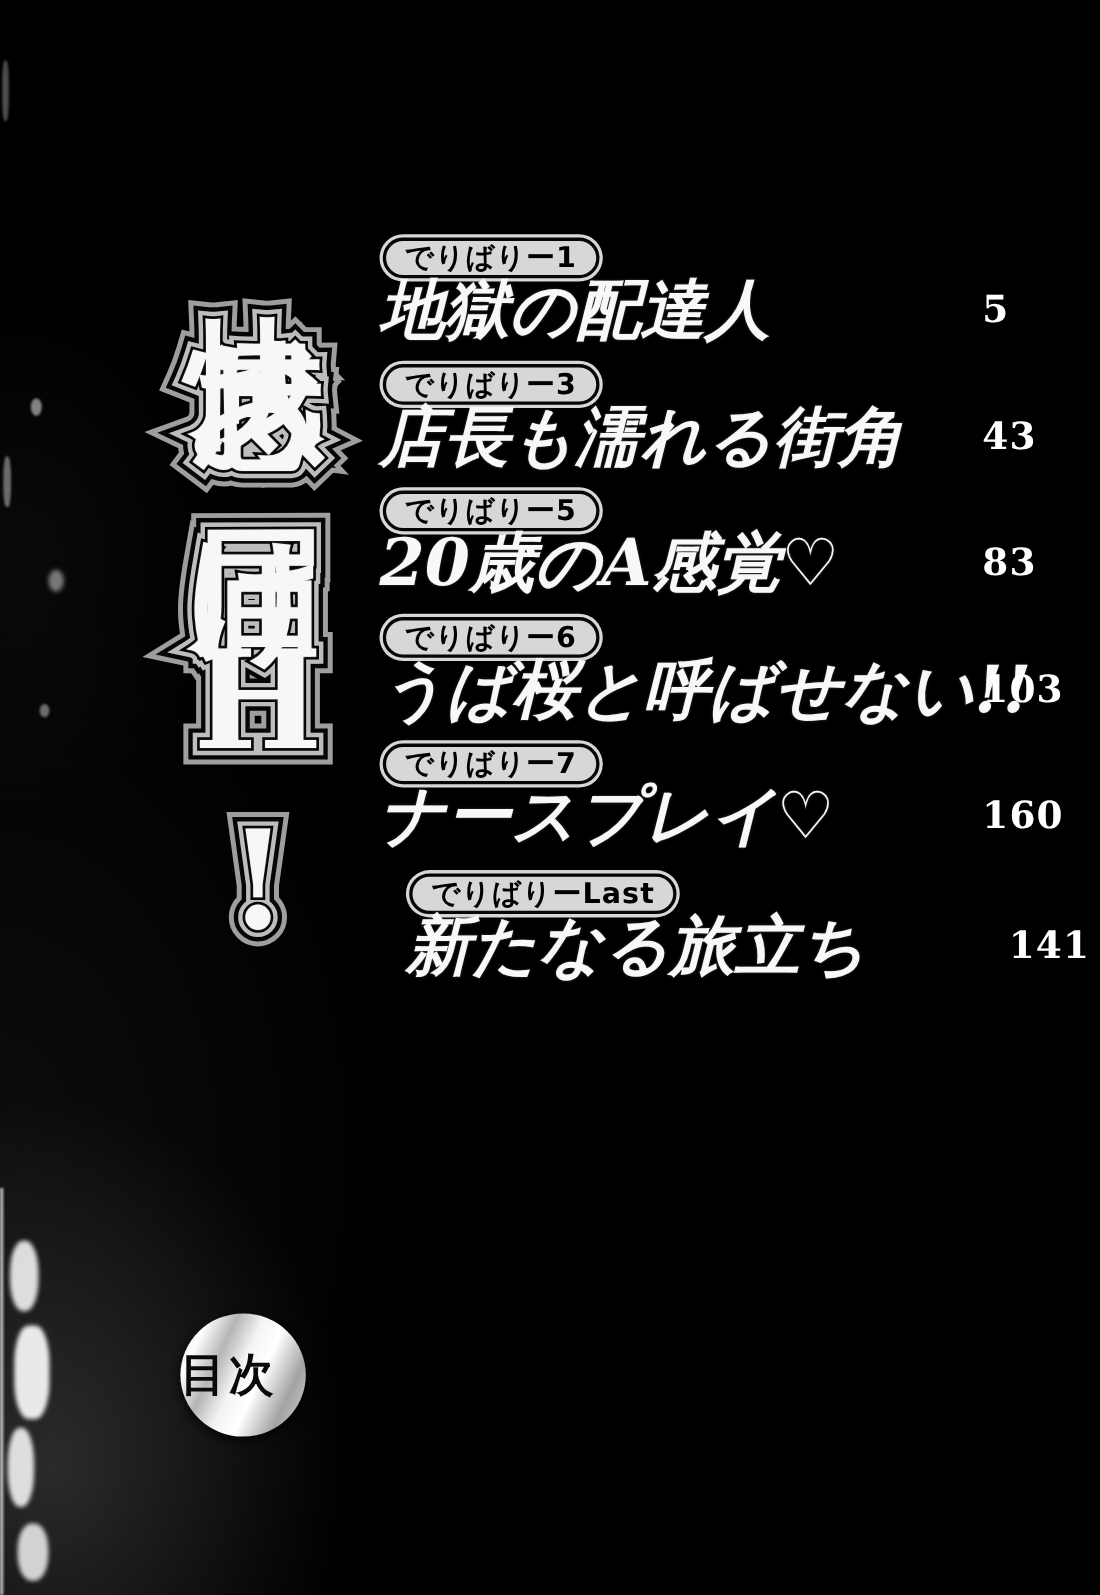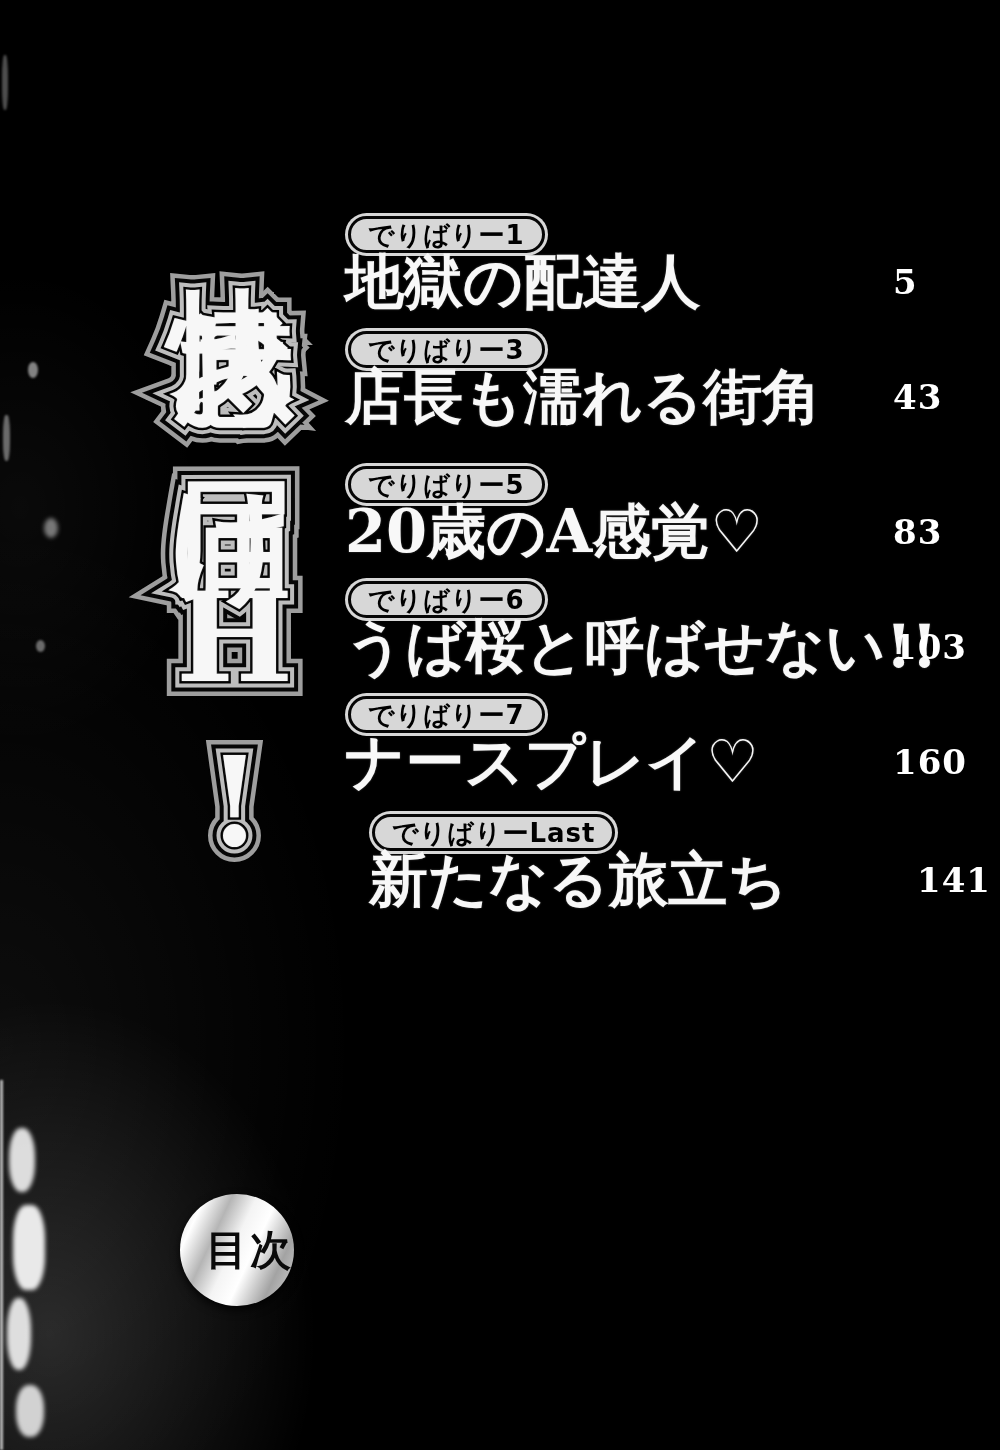--- a/index.html
+++ b/index.html
@@ -30,52 +30,53 @@
     white-space:nowrap;
   }
   .vt-l1{-webkit-text-stroke:30px #9e9e9e;color:#9e9e9e;z-index:1;}
   .vt-l2{-webkit-text-stroke:21px #060606;color:#060606;z-index:2;}
   .vt-l3{-webkit-text-stroke:13px #bdbdbd;color:#bdbdbd;z-index:3;}
   .vt-l4{-webkit-text-stroke:5px #000;color:#000;z-index:4;}
   .vt-l5{color:#f7f7f7;z-index:5;text-shadow:0 0 2px rgba(255,255,255,.35);}
 
   
   .badge{
-    position:absolute;left:180px;top:1194px;width:114px;height:112px;z-index:6;
+    position:absolute;left:164px;top:1194px;width:114px;height:112px;z-index:6;
     border-radius:50%;
     background:linear-gradient(115deg,#cfcfcf 0%,#ffffff 16%,#b5b5b5 32%,#f4f4f4 47%,#ffffff 60%,#a3a3a3 80%,#d6d6d6 100%);
-    display:flex;align-items:center;justify-content:flex-end;
+    display:flex;align-items:center;justify-content:flex-start;
     box-shadow:0 4px 10px rgba(0,0,0,.8);
   }
   .badge-text{
     font-family:"DejaVu Sans",sans-serif;font-weight:700;
     font-size:41px;color:#0a0a0a;letter-spacing:3px;
   }
 
   
   .entries{position:absolute;left:345px;top:216px;width:625px;z-index:3;}
   .entry{position:relative;height:115px;}
-  .entry.e5{margin-top:20px;}
+  .entry.e5{margin-top:0;}
   .entry.e8{margin-top:3px;margin-left:24px;}
   .pill{
     display:inline-flex;align-items:center;box-sizing:border-box;
     height:37px;padding:0 17px;margin-left:3px;
     background:#d7d7d7;border:3px solid #060606;border-radius:21px;
     box-shadow:0 0 0 3px #d7d7d7;
   }
   .pill span{
     font-family:"DejaVu Sans",sans-serif;font-weight:700;
     font-size:26px;color:#000;letter-spacing:1px;line-height:1;text-align:center;
   }
   .etitle{
     margin-top:-5px;
     font-family:"DejaVu Serif",serif;font-weight:700;
     font-size:59px;line-height:68px;color:#f8f8f8;
     white-space:nowrap;
     text-shadow:0 0 2px rgba(255,255,255,.3);
+    font-style:italic;
   }
   .pagenum{
     position:absolute;left:548px;top:46px;
     font-family:"DejaVu Serif",serif;font-weight:700;
     font-size:34px;color:#fff;letter-spacing:1px;
   }
 
   
   .noise{position:absolute;background:#fff;z-index:1;}
   .nA{left:9px;top:1128px;width:26px;height:64px;border-radius:45%;filter:blur(2px);opacity:.85;}

